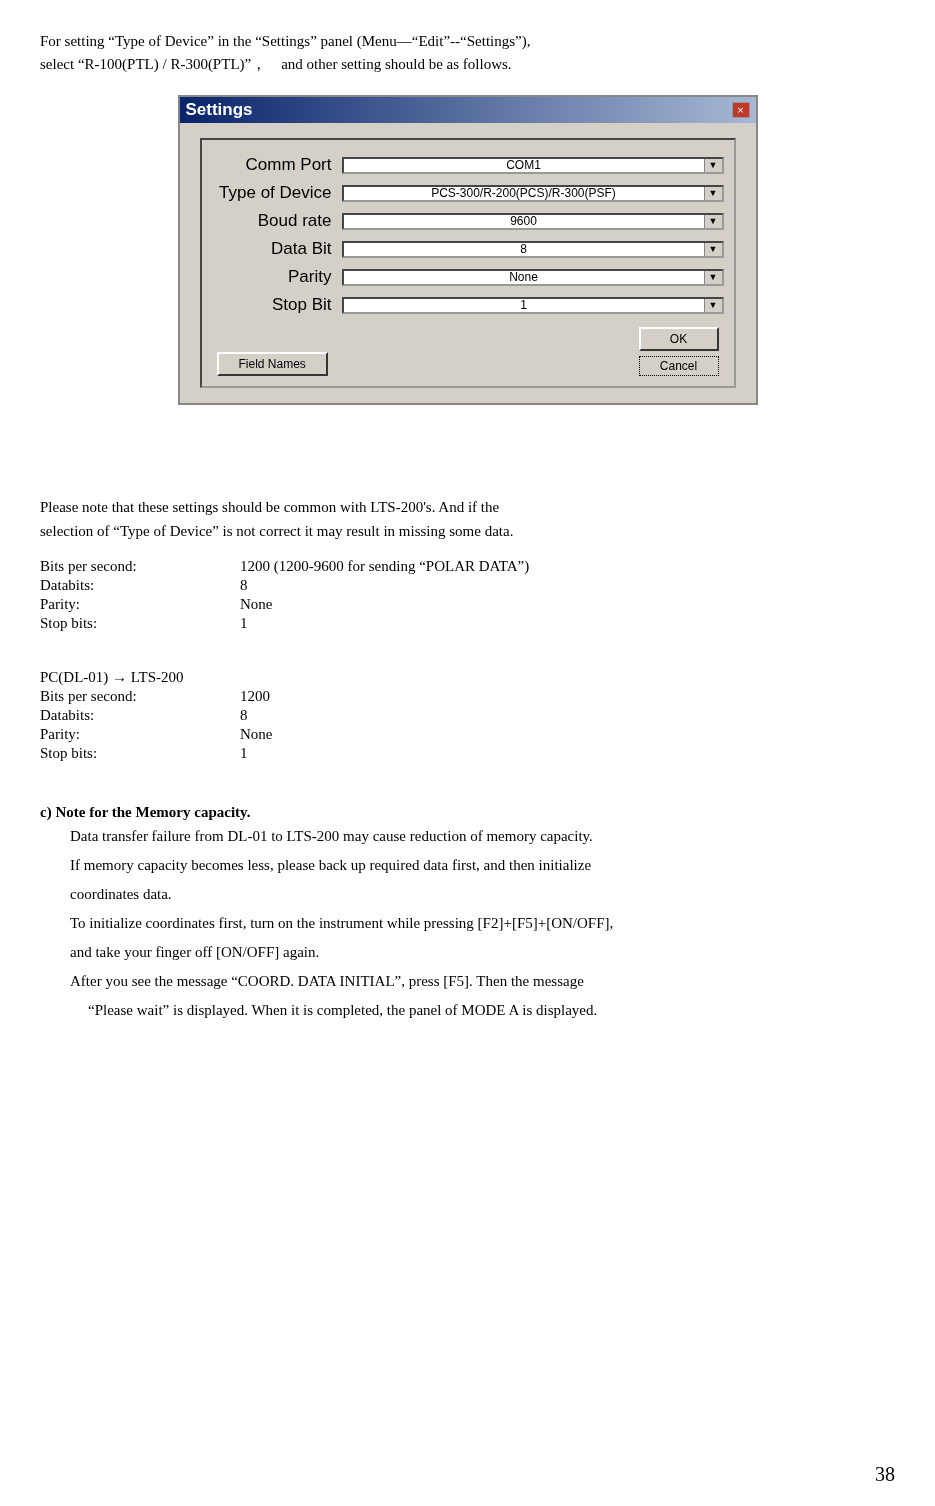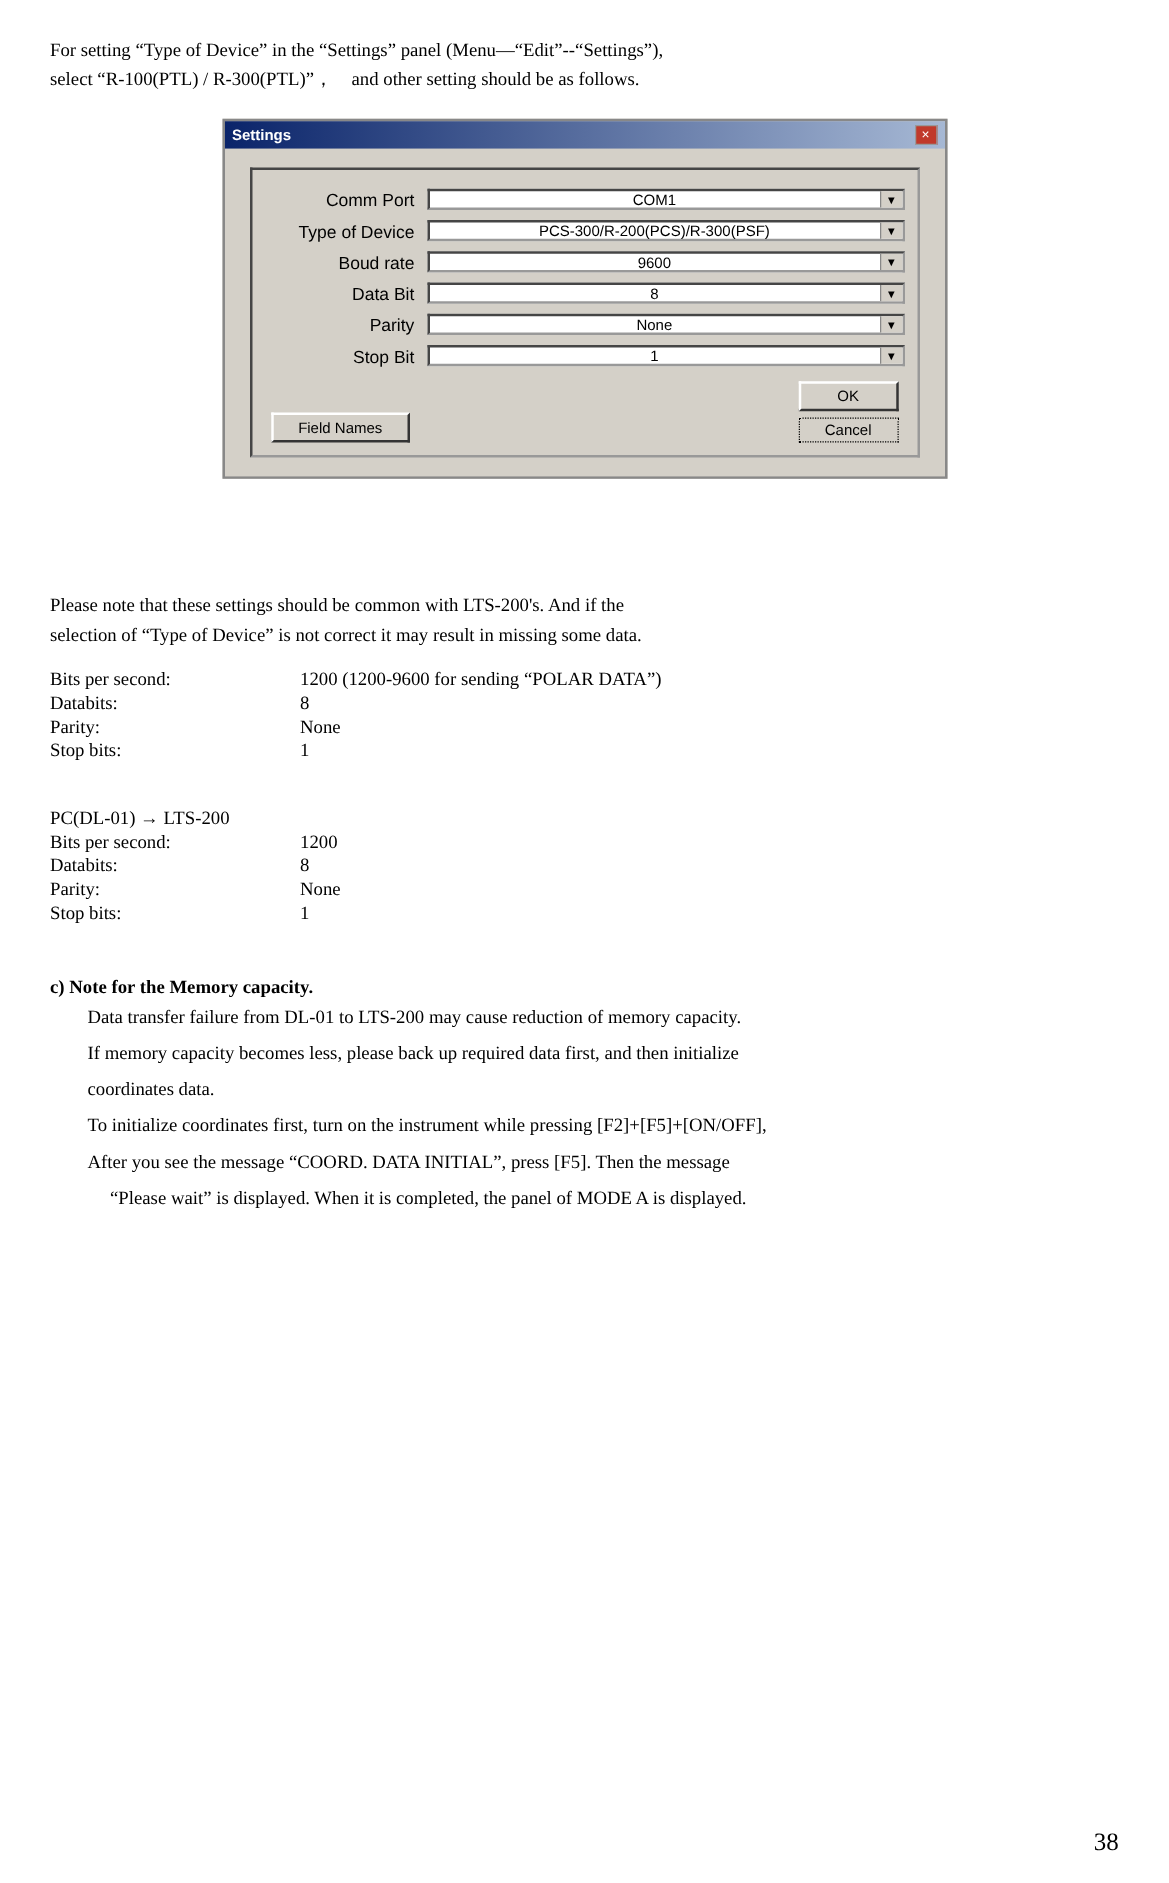--- a/index.html
+++ b/index.html
@@ -34,21 +34,21 @@
       color: white;
       padding: 3px 6px;
       font-size: 13px;
       font-family: 'Tahoma', Arial, sans-serif;
       display: flex;
       justify-content: space-between;
       align-items: center;
     }
     .dialog-titlebar-title {
       font-weight: bold;
-      font-size: 12px;
+      font-size: 17px;
     }
     .dialog-close-btn {
       background: #c0392b;
       color: white;
       border: 1px solid #999;
       width: 18px;
       height: 16px;
       font-size: 11px;
       cursor: pointer;
       display: flex;
@@ -67,21 +67,21 @@
     }
     .form-row {
       display: flex;
       align-items: center;
       margin-bottom: 8px;
     }
     .form-label {
       width: 130px;
       text-align: right;
       padding-right: 10px;
-      font-size: 14px;
+      font-size: 17px;
       font-family: 'Tahoma', Arial, sans-serif;
     }
     .form-select-wrapper {
       flex: 1;
       position: relative;
       height: 17px;
       background: white;
       border: 2px inset #999;
       display: flex;
       align-items: center;
@@ -294,17 +294,18 @@
 </div>
 
 <div class="spacer"></div>
 
 <div class="memory-section">
   <div class="memory-title">c) Note for the Memory capacity.</div>
   <p>Data transfer failure from DL-01 to LTS-200 may cause reduction of memory capacity.</p>
   <p>If memory capacity becomes less, please back up required data first, and then initialize</p>
   <p>coordinates data.</p>
   <p>To initialize coordinates first, turn on the instrument while pressing [F2]+[F5]+[ON/OFF],</p>
+  <p>and take your finger off [ON/OFF] again.</p>
   <p>After you see the message “COORD. DATA INITIAL”, press [F5]. Then the message</p>
   <p style="margin-left: 48px;">“Please wait” is displayed. When it is completed, the panel of MODE A is displayed.</p>
 </div>
 
 <div class="page-number">38</div>
 
 </body></html>

